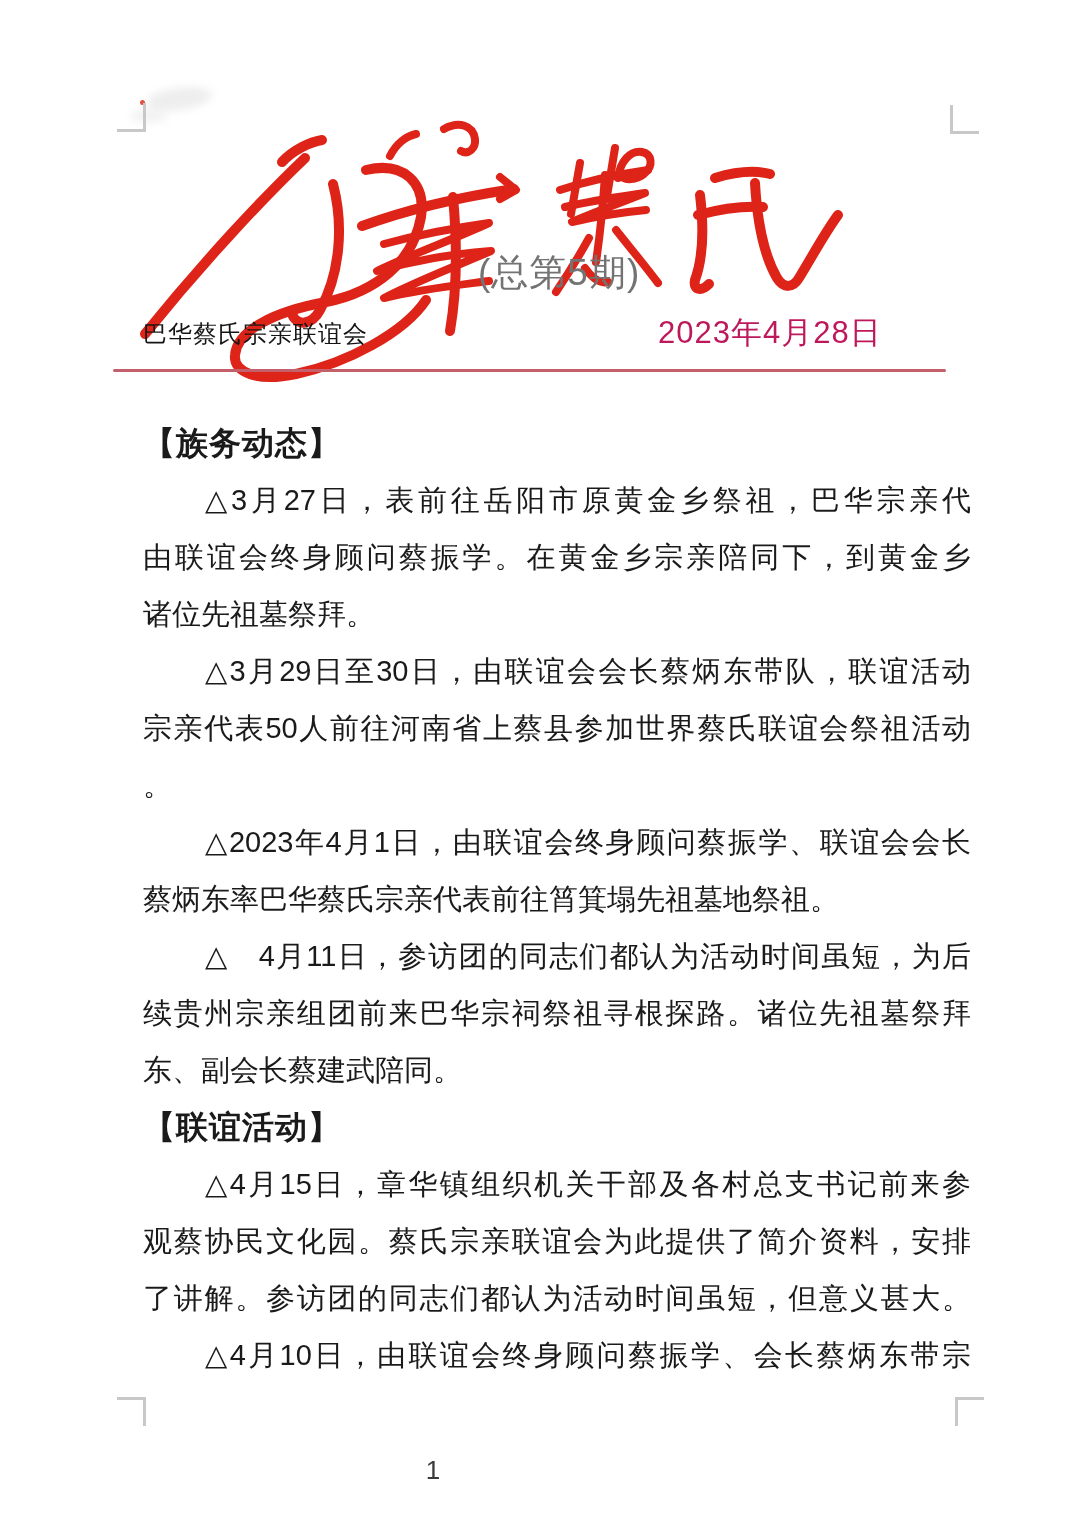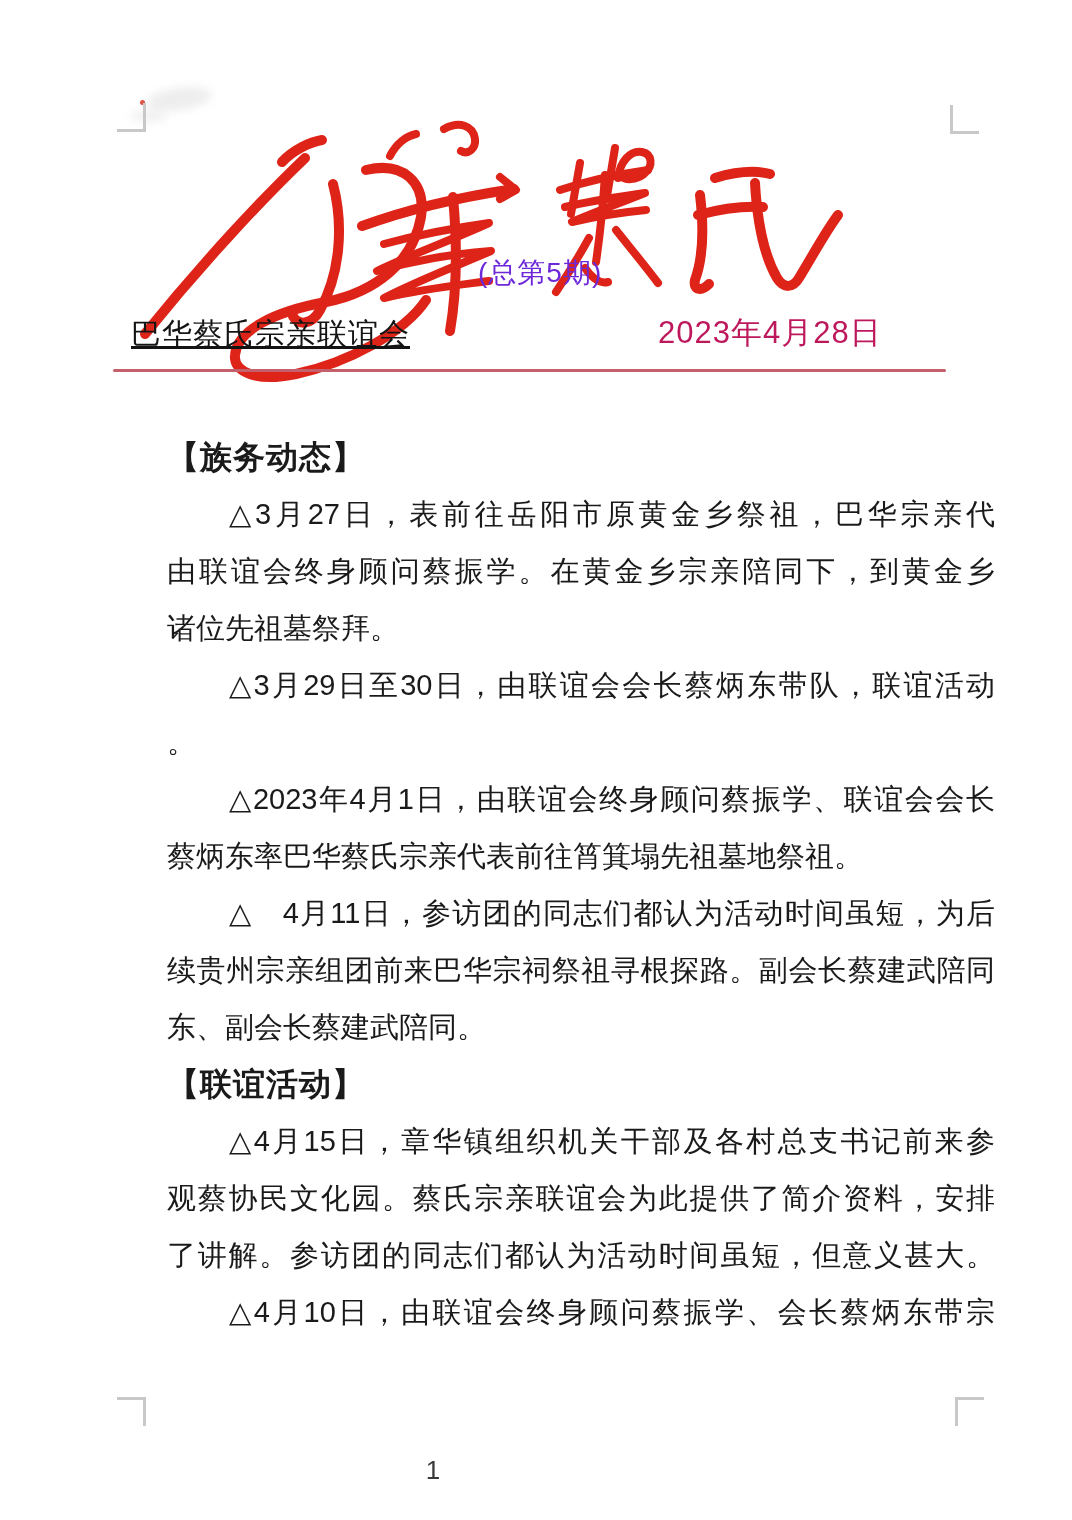--- a/index.html
+++ b/index.html
@@ -4,30 +4,30 @@
 <style>
   html,body{margin:0;padding:0;background:#ffffff;}
   body{font-family:"Liberation Sans","DejaVu Sans",sans-serif;}
   .page{position:relative;width:1072px;height:1520px;background:#ffffff;overflow:hidden;}
 
   
   .calli{position:absolute;left:0;top:0;width:1072px;height:1520px;pointer-events:none;}
   .calli-sr{position:absolute;left:120px;top:140px;opacity:0;font-size:10px;}
 
   .issue{position:absolute;left:478px;top:252px;height:42px;line-height:42px;
-         font-size:28px;color:#6d28d9;letter-spacing:1px;}
-  .org{position:absolute;left:131px;top:315px;height:38px;line-height:38px;
-       font-size:30px;color:#141414;letter-spacing:1px;text-decoration:underline;}
+         font-size:37px;color:#737373;letter-spacing:1px;}
+  .org{position:absolute;left:143px;top:315px;height:38px;line-height:38px;
+       font-size:24px;color:#141414;letter-spacing:1px;}
   .date{position:absolute;left:658px;top:313px;height:40px;line-height:40px;
         font-size:31px;color:#be185d;letter-spacing:1px;}
   .divider{position:absolute;left:113px;top:369px;width:833px;height:3px;
            background:#c4606b;border-radius:2px;}
 
   
-  .body-text{position:absolute;left:143px;top:429px;width:828px;margin-left:24px;}
+  .body-text{position:absolute;left:143px;top:415px;width:828px;}
   .line{width:828px;height:57px;line-height:57px;font-size:29px;color:#1a1a1a;
         text-align:justify;overflow:hidden;white-space:normal;}
   .fill{text-align-last:justify;}
   .ind{text-indent:62px;}
   .sec{font-size:32px;font-weight:600;text-align:left;text-align-last:auto;letter-spacing:1px;}
 
   
   .pagenum{position:absolute;left:418px;top:1452px;width:30px;height:36px;line-height:36px;
            font-size:26px;color:#3a3a3a;text-align:center;}
 
@@ -101,25 +101,26 @@
   <div class="org">巴华蔡氏宗亲联谊会</div>
   <div class="date">2023年4月28日</div>
   <div class="divider"></div>
 
   <div class="body-text">
     <div class="line sec">【族务动态】</div>
     <div class="line fill ind">△3月27日，表前往岳阳市原黄金乡祭祖，巴华宗亲代</div>
     <div class="line fill">由联谊会终身顾问蔡振学。在黄金乡宗亲陪同下，到黄金乡</div>
     <div class="line">诸位先祖墓祭拜。</div>
     <div class="line fill ind">△3月29日至30日，由联谊会会长蔡炳东带队，联谊活动</div>
+    <div class="line fill">宗亲代表50人前往河南省上蔡县参加世界蔡氏联谊会祭祖活动</div>
     <div class="line">。</div>
     <div class="line fill ind">△2023年4月1日，由联谊会终身顾问蔡振学、联谊会会长</div>
     <div class="line">蔡炳东率巴华蔡氏宗亲代表前往筲箕塌先祖墓地祭祖。</div>
     <div class="line fill ind">△　4月11日，参访团的同志们都认为活动时间虽短，为后</div>
-    <div class="line fill">续贵州宗亲组团前来巴华宗祠祭祖寻根探路。副会长蔡建武陪同</div>
+    <div class="line fill">续贵州宗亲组团前来巴华宗祠祭祖寻根探路。诸位先祖墓祭拜</div>
     <div class="line">东、副会长蔡建武陪同。</div>
     <div class="line sec">【联谊活动】</div>
     <div class="line fill ind">△4月15日，章华镇组织机关干部及各村总支书记前来参</div>
     <div class="line fill">观蔡协民文化园。蔡氏宗亲联谊会为此提供了简介资料，安排</div>
     <div class="line fill">了讲解。参访团的同志们都认为活动时间虽短，但意义甚大。</div>
     <div class="line fill ind">△4月10日，由联谊会终身顾问蔡振学、会长蔡炳东带宗</div>
   </div>
 
   <div class="pagenum">1</div>
 

